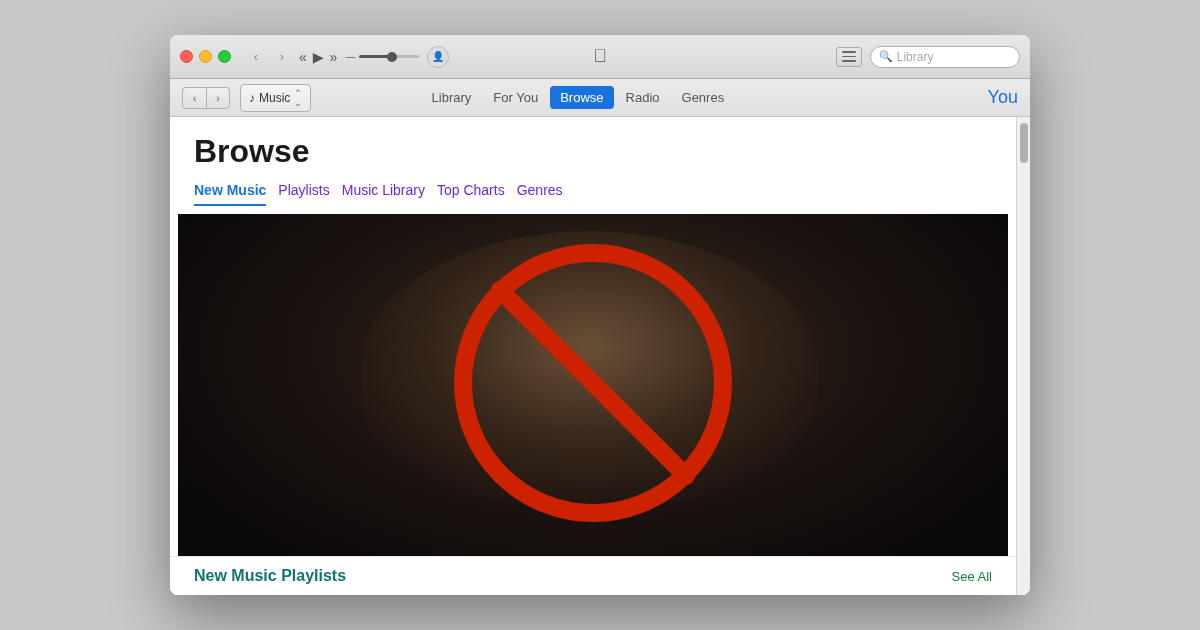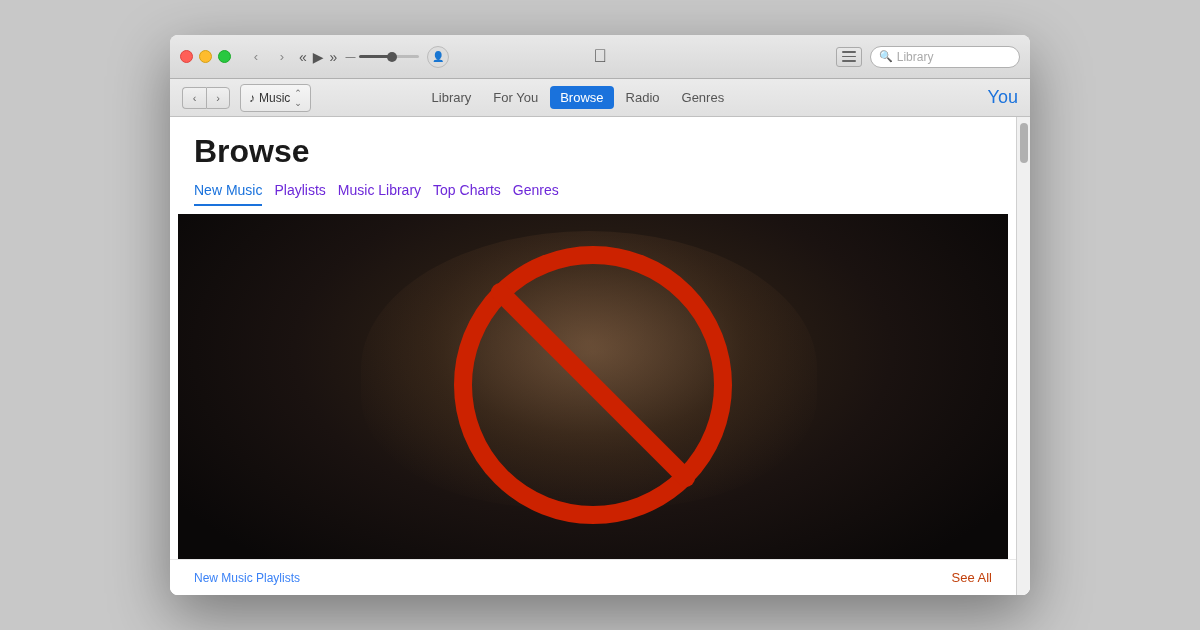--- a/index.html
+++ b/index.html
@@ -277,20 +277,21 @@
     .browse-tab {
       font-size: 14px;
       color: #6d28d9;
       padding: 4px 12px 8px 0;
       cursor: pointer;
       position: relative;
     }
 
     .browse-tab.active {
       color: #1a72dc;
+      font-weight: bold;
     }
 
     .browse-tab.active::after {
       content: '';
       position: absolute;
       bottom: 0;
       left: 0;
       right: 12px;
       height: 2px;
       background: #1a72dc;
@@ -324,28 +325,28 @@
       padding: 10px 24px;
       background: white;
       border-top: 1px solid #e8e8e8;
       display: flex;
       justify-content: space-between;
       align-items: center;
       flex-shrink: 0;
     }
 
     .section-title {
-      font-size: 12px;
-      font-weight: 400;
-      color: #3b82f6;
+      font-size: 16px;
+      font-weight: 700;
+      color: #0f766e;
     }
 
     .see-all {
       font-size: 13px;
-      color: #c2410c;
+      color: #15803d;
       cursor: pointer;
     }
 
     .user-photo-circle {
       width: 22px;
       height: 22px;
       border-radius: 50%;
       background: #ddd;
       border: 1px solid #bbb;
       display: flex;

